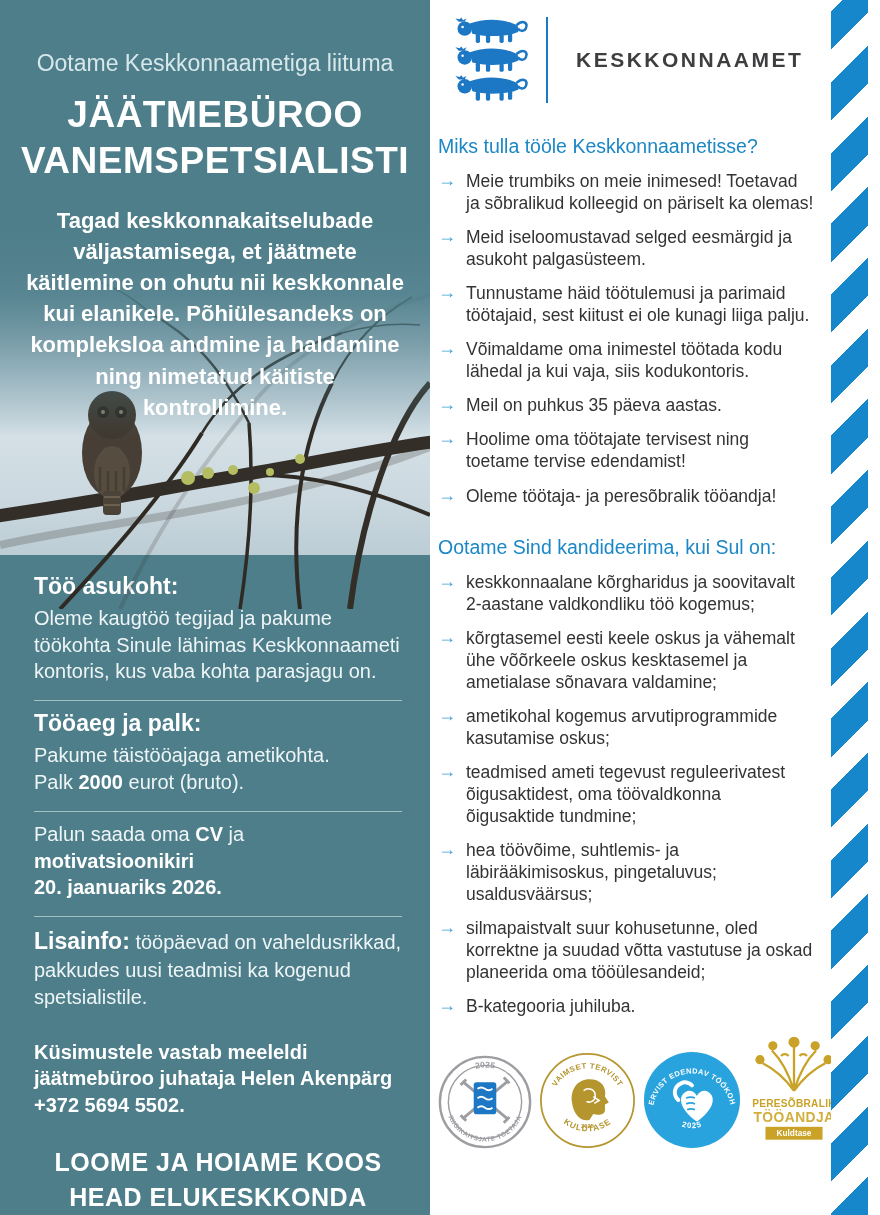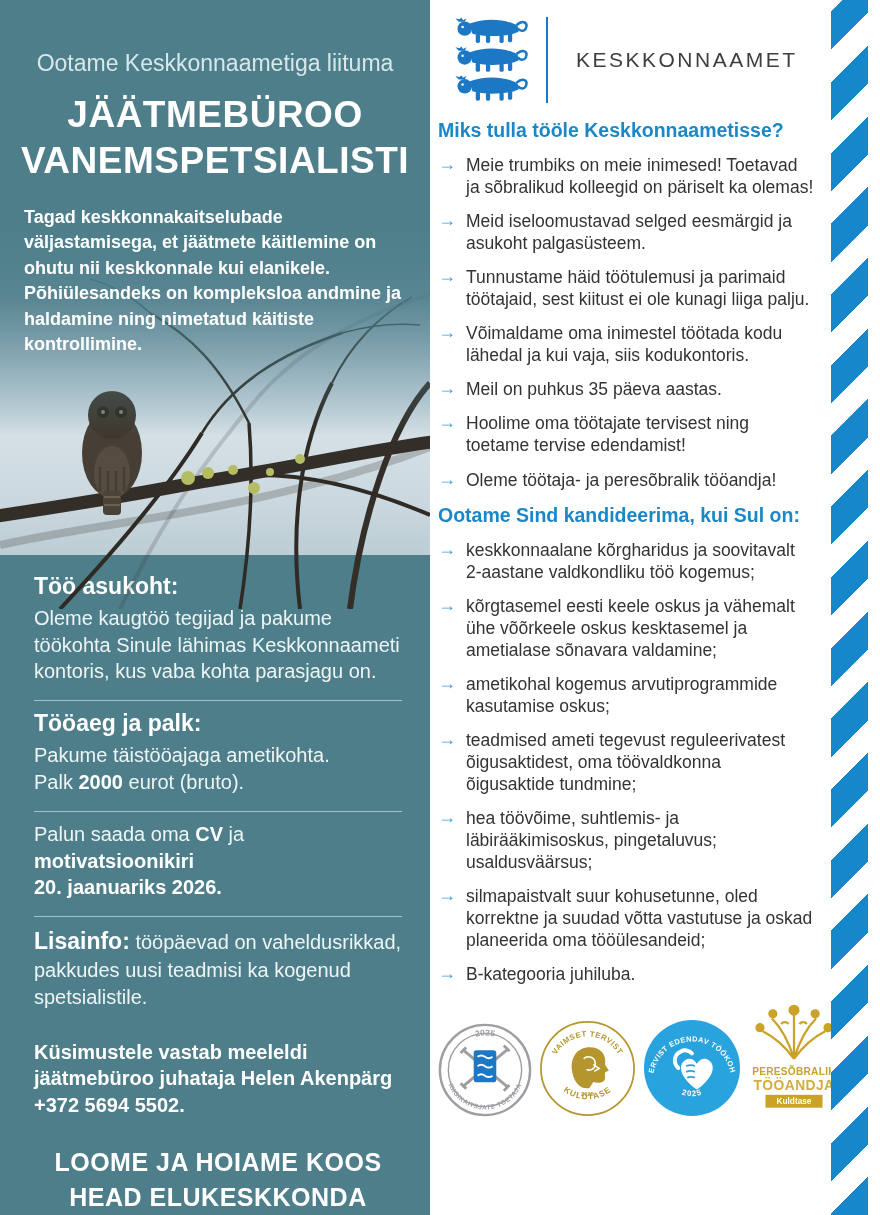--- a/index.html
+++ b/index.html
@@ -12,39 +12,39 @@
   .intro { font-size: 23px; color: #d7e8eb; margin-bottom: 15px; font-weight: 400; text-align: center; }
   .title { font-size: 37px; line-height: 1.25; font-weight: 700; letter-spacing: .5px; color:#fff; }
 
   .photo { position: relative; height: 424px;
     background: linear-gradient(180deg,#7797a5 0%,#9fb5c2 25%,#bfd0da 48%,#d4e0e6 68%,#cbd8df 85%,#bccdd5 100%);
   }
   .photo::before { content:""; position:absolute; inset:0; z-index:1;
     background: linear-gradient(180deg,#4d7e8a 0%,#4d7e8a 10%,rgba(77,126,138,.88) 30%,rgba(77,126,138,.35) 52%,rgba(77,126,138,0) 68%);
   }
   .photo svg.scene { position:absolute; inset:0; z-index:0; }
-  .desc { position: relative; z-index: 2; font-weight: 700; font-size: 18px; line-height: 1.42;
-    text-align: left; padding: 20px 24px 0; color:#fff; }
+  .desc { position: relative; z-index: 2; font-weight: 700; font-size: 22px; line-height: 1.42;
+    text-align: center; padding: 20px 24px 0; color:#fff; }
 
   .lp-info { flex: 1; padding: 12px 28px 0 34px; font-size: 20px; }
   .sec-h { font-size: 23px; font-weight: 700; margin: 6px 0 5px; }
   .sec-b { font-size: 20px; line-height: 1.34; color: #eef5f6; }
   .divider { border: none; border-top: 1px solid rgba(255,255,255,.5); margin: 15px 0 9px; }
   .b { font-weight: 700; color:#fff; }
   .contact { font-weight: 700; margin-top: 28px; line-height: 1.34; font-size: 20px; }
   .lp-footer { text-align: center; font-weight: 700; font-size: 25px; line-height: 1.4; margin-top: 26px; letter-spacing: .5px; }
 
   
   .right { flex: 1; background: #fff; position: relative; padding: 0 0 0 8px; overflow: hidden; }
   .right-inner { width: 402px; }
   .logo-row { display: flex; align-items: center; margin: 14px 0 0 14px; height: 92px; }
   .logo-divider { width: 2px; height: 86px; background: #1c77c4; margin: 0 28px 0 16px; }
-  .logo-text { font-size: 21px; letter-spacing: 2.5px; color: #3e3e40; font-weight: 400; }
-
-  .blue-h { color: #1b87c7; font-size: 19.5px; font-weight: 700; margin: 13px 0 8px; }
+  .logo-text { font-size: 21px; letter-spacing: 2.5px; color: #3e3e40; font-weight: 700; }
+
+  .blue-h { color: #1b87c7; font-size: 19.5px; font-weight: 400; margin: 29px 0 8px; }
   ul.blist { list-style: none; }
   .blist li { display: flex; gap: 9px; margin: 12px 0; font-size: 17.5px; line-height: 1.26; color: #333; width: 376px; }
   .arrow { color: #47a3d6; flex: 0 0 19px; font-size: 18px; line-height: 1.15; }
 
   .badges { display: flex; align-items: flex-end; gap: 7px; margin-top: 14px; width: 402px; }
   .badge { flex: 0 0 auto; }
 
   .ribbon { position: absolute; top: 0; right: 12px; width: 37px; height: 100%;
     background: repeating-linear-gradient(315deg, #1787cc 0 27px, #ffffff 27px 50px); }
 </style>

